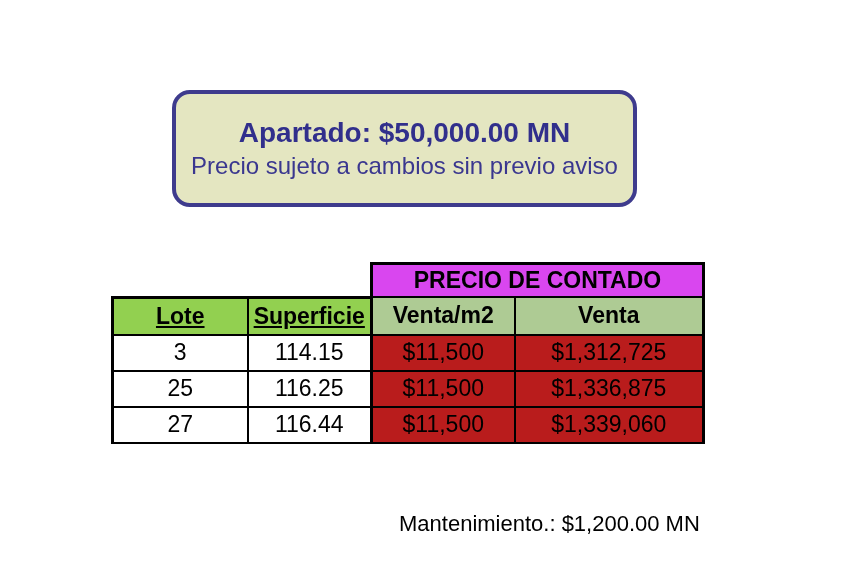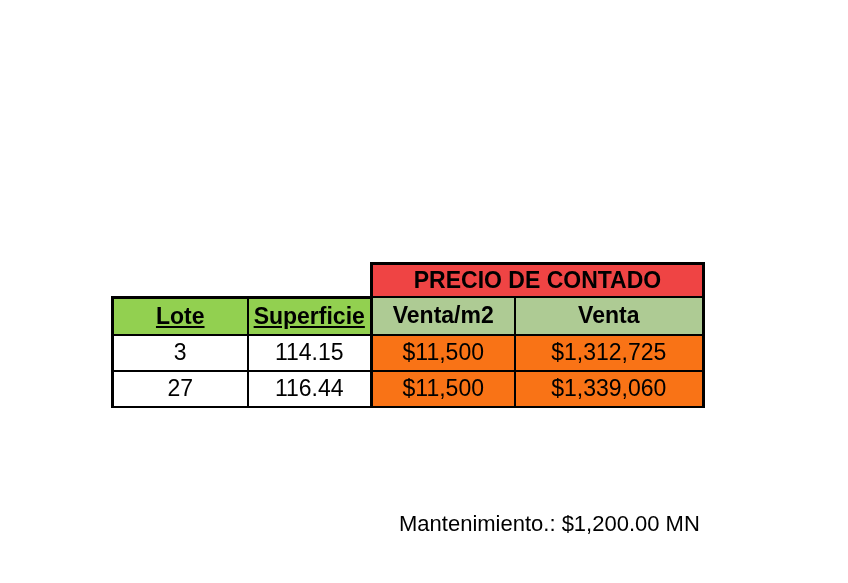--- a/index.html
+++ b/index.html
@@ -66,37 +66,37 @@
   }
   .price-table td.ghost {
     border: none;
     background: transparent;
   }
   .row-group td { height: 31px; }
   .row-header td { height: 35px; }
   .row-data td { height: 34px; }
 
   .cell-group-header {
-    background: #ef4444;
+    background: #d946ef;
     font-weight: bold;
     font-size: 21px;
     border-top-width: 3px !important;
     border-left-width: 3px !important;
     border-right-width: 3px !important;
   }
   .hdr-bright {
     background: #92d050;
     font-weight: bold;
   }
   .hdr-sage {
     background: #aecb94;
     font-weight: bold;
   }
   .cell-white { background: #ffffff; }
-  .cell-green { background: #f97316; }
+  .cell-green { background: #b91c1c; }
 
   .bl { border-left-width: 3px !important; }
   .br { border-right-width: 3px !important; }
   .bt { border-top-width: 3px !important; text-decoration: underline; }
   .bb { border-bottom-width: 3px !important; }
 
   
   .maintenance-note {
     position: absolute;
     left: 399px;
@@ -104,20 +104,24 @@
     font-size: 22px;
     color: #000000;
     white-space: nowrap;
   }
 </style>
 </head>
 <body>
 
 <div id="canvas">
 
+  <div class="notice-box">
+    <div class="notice-title">Apartado: $50,000.00 MN</div>
+    <div class="notice-subtitle">Precio sujeto a cambios sin previo aviso</div>
+  </div>
 
   <table class="price-table">
     <colgroup>
       <col style="width:135px">
       <col style="width:124px">
       <col style="width:143px">
       <col style="width:189px">
     </colgroup>
     <tbody>
       <tr class="row-group">
@@ -131,20 +135,26 @@
         <td class="hdr-sage bl">Venta/m2</td>
         <td class="hdr-sage br">Venta</td>
       </tr>
       <tr class="row-data">
         <td class="cell-white bl">3</td>
         <td class="cell-white">114.15</td>
         <td class="cell-green bl">$11,500</td>
         <td class="cell-green br">$1,312,725</td>
       </tr>
       <tr class="row-data">
+        <td class="cell-white bl">25</td>
+        <td class="cell-white">116.25</td>
+        <td class="cell-green bl">$11,500</td>
+        <td class="cell-green br">$1,336,875</td>
+      </tr>
+      <tr class="row-data">
         <td class="cell-white bl">27</td>
         <td class="cell-white">116.44</td>
         <td class="cell-green bl">$11,500</td>
         <td class="cell-green br">$1,339,060</td>
       </tr>
     </tbody>
   </table>
 
   <div class="maintenance-note">Mantenimiento.: $1,200.00 MN</div>
 

